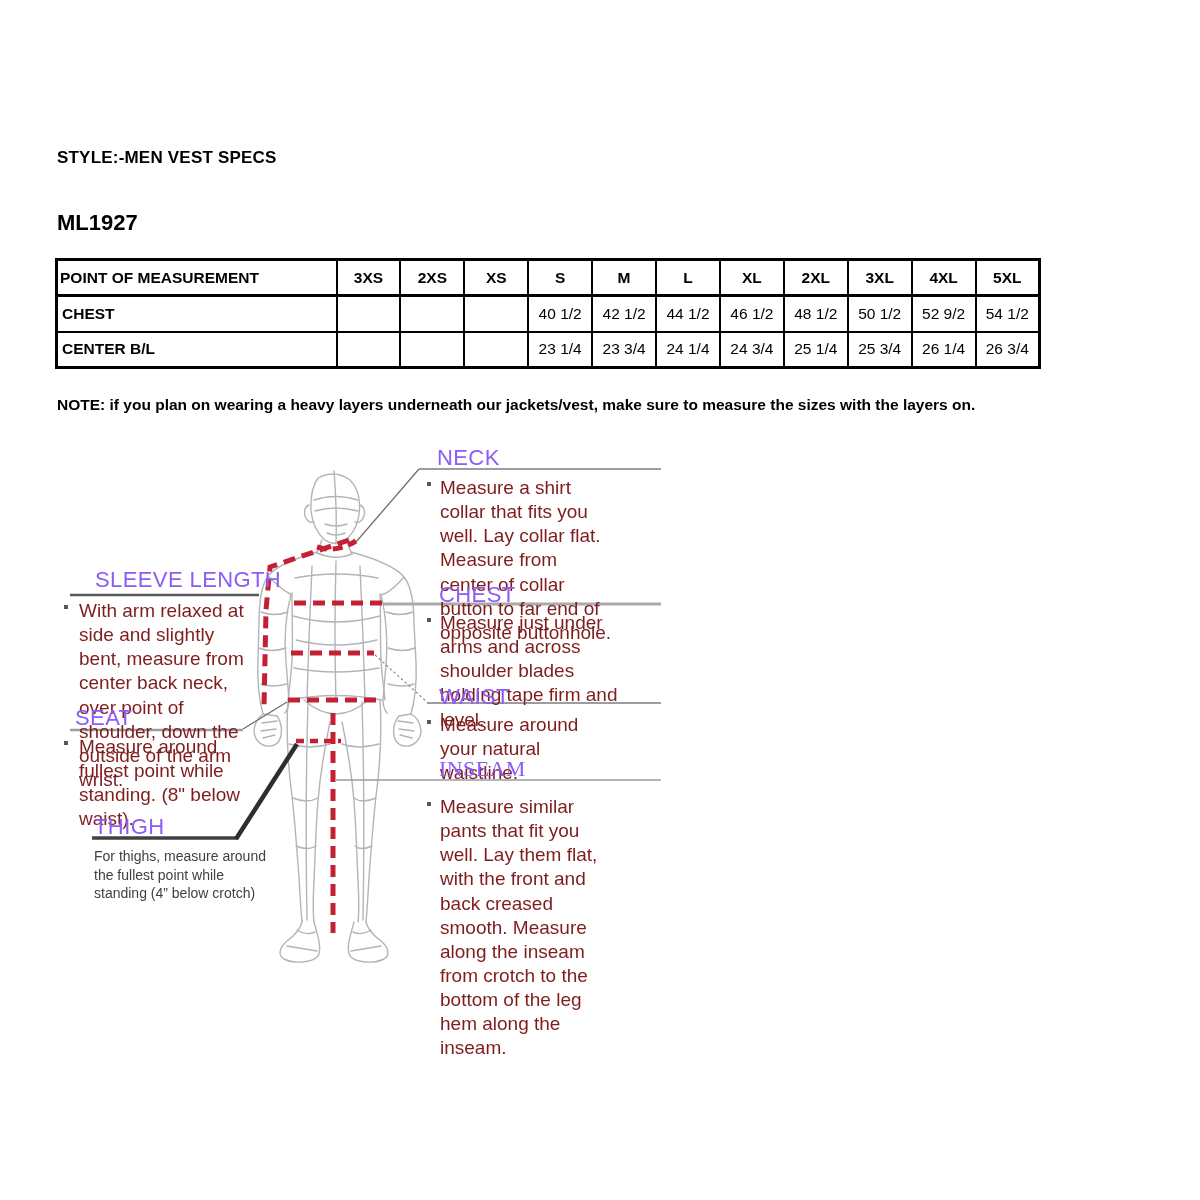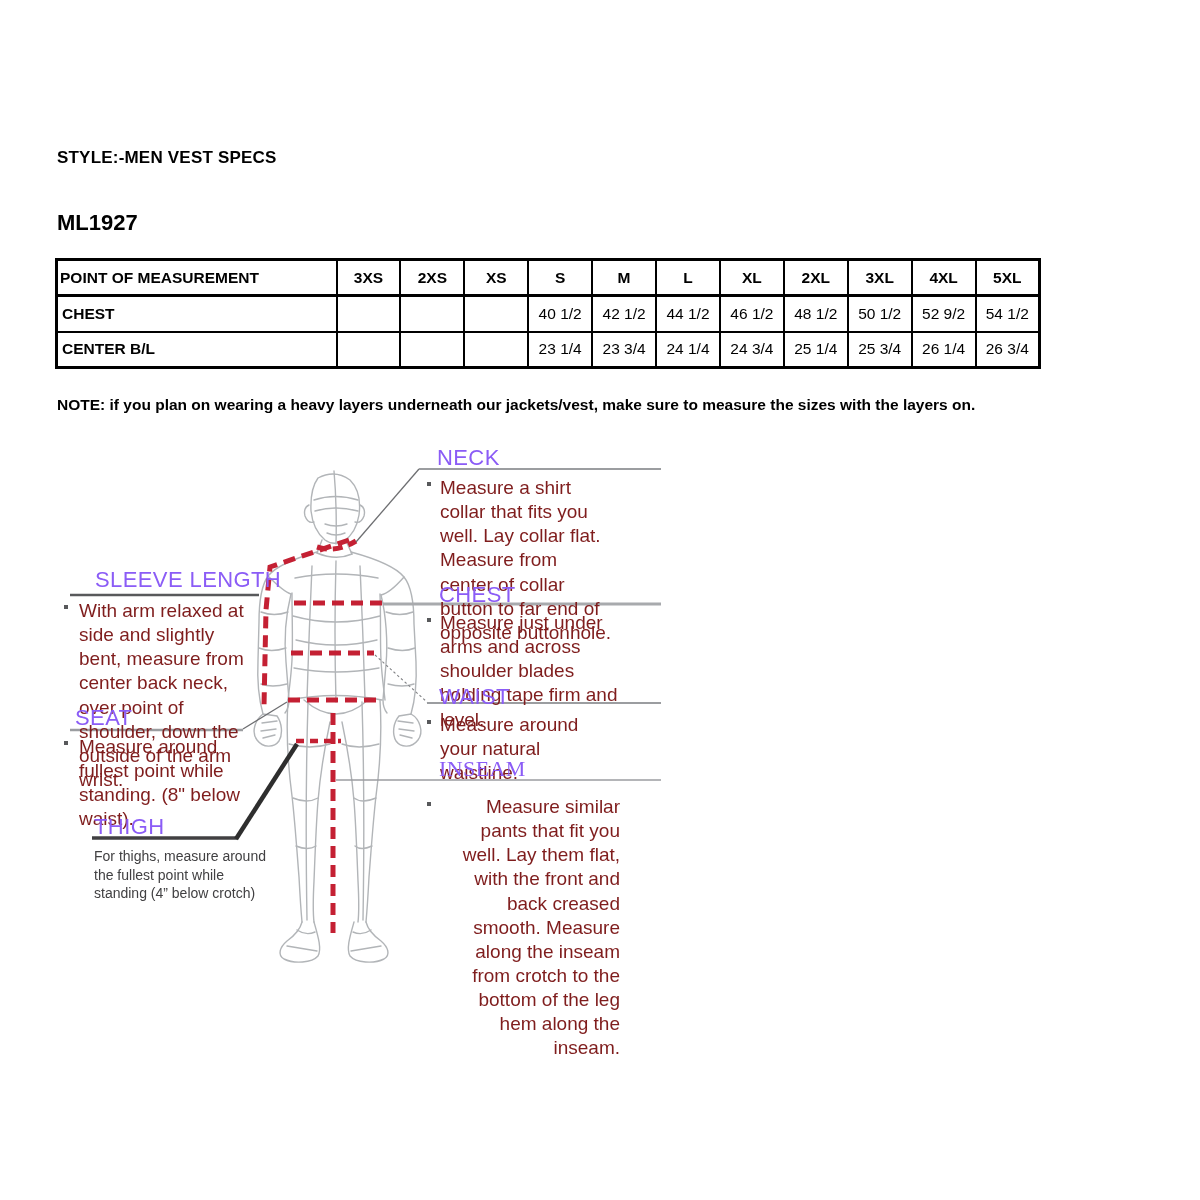--- a/index.html
+++ b/index.html
@@ -199,18 +199,18 @@
   <div class="dlabel" style="left:439px; top:684px;">WAIST</div>
   <span class="bullet" style="left:427px; top:720px;"></span>
   <div class="ddesc" style="left:440px; top:713px; width:180px;">Measure around your natural waistline.</div>
 
   <div class="dlabel" style="left:75px; top:705px;">SEAT</div>
   <span class="bullet" style="left:64px; top:741px;"></span>
   <div class="ddesc" style="left:79px; top:735px; width:165px;">Measure around fullest point while standing. (8" below waist).</div>
 
   <div class="dlabel" style="left:439px; top:756px;font-family:Liberation Serif, serif;">INSEAM</div>
   <span class="bullet" style="left:427px; top:802px;"></span>
-  <div class="ddesc" style="left:440px; top:795px; width:180px;text-align:right;">Measure similar pants that fit you well. Lay them flat, with the front and back creased smooth. Measure along the inseam from crotch to the bottom of the leg hem along the inseam.</div>
+  <div class="ddesc" style="left:440px; top:795px; width:180px;">Measure similar pants that fit you well. Lay them flat, with the front and back creased smooth. Measure along the inseam from crotch to the bottom of the leg hem along the inseam.</div>
 
   <div class="dlabel" style="left:94px; top:814px;">THIGH</div>
   <div class="ddesc thigh" style="left:94px; top:847px; width:180px;">For thighs, measure around the fullest point while standing (4” below crotch)</div>
 
 </div>
 
 </body></html>

